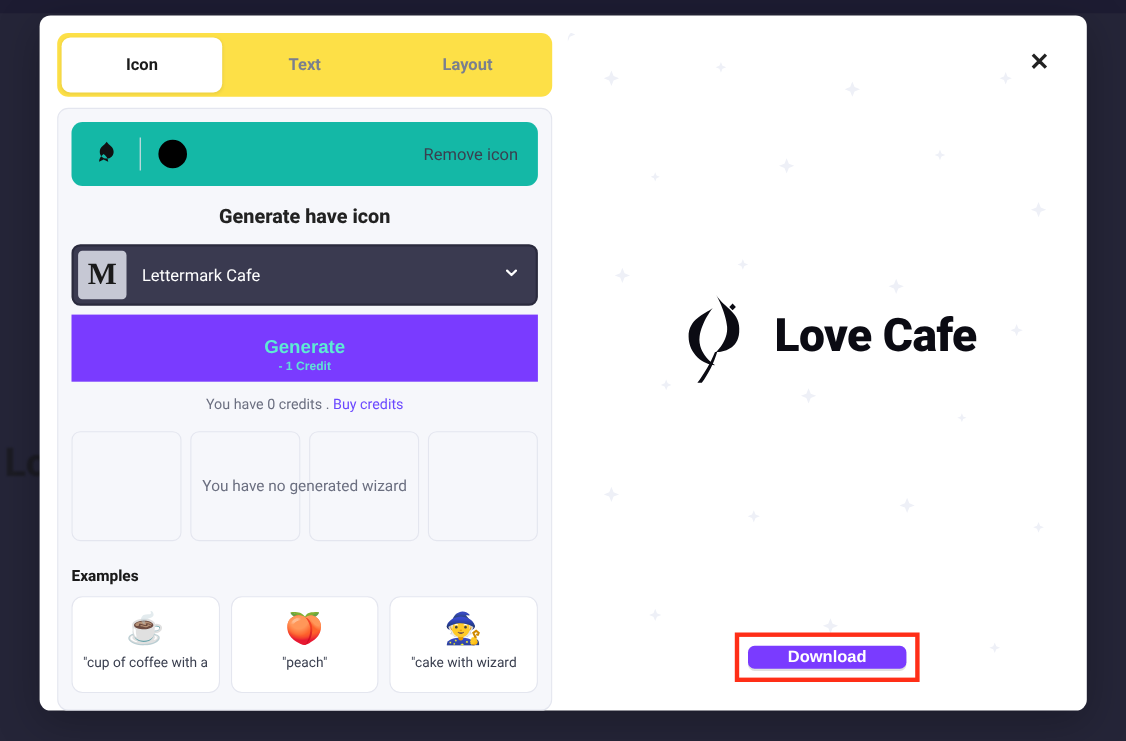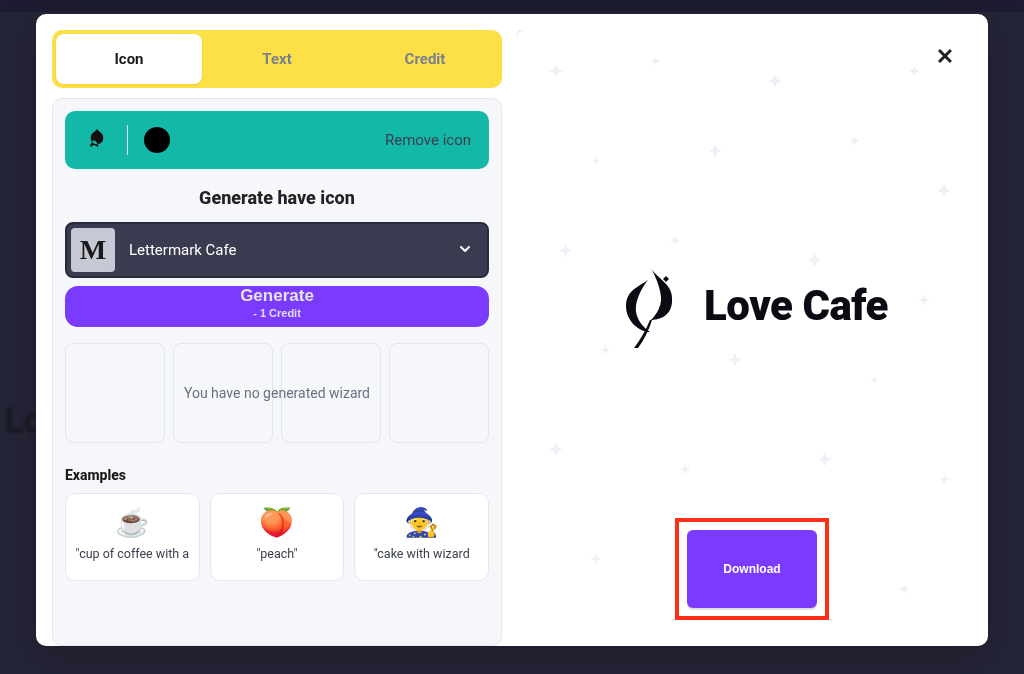--- a/index.html
+++ b/index.html
@@ -97,24 +97,24 @@
     font-size: 28px; font-weight: 900; color: #1a1a1a;
     font-family: "Times New Roman", serif;
   }
   .dropdown .dd-label { color: #fff; font-size: 15px; flex: 1; }
   .dropdown .chev { color: #fff; font-size: 14px; }
 
   .gen-btn {
     margin-top: 8px;
     width: 100%;
     background: #7a3bff;
-    color: #e5e5e5;
+    color: #5eead4;
     border: none;
-    border-radius: 13px;
-    padding: 0 0 8px;
+    border-radius: 0;
+    padding: 20px 0 8px;
     cursor: pointer;
     text-align: center;
   }
   .gen-btn .gmain { font-size: 17px; font-weight: 800; display: block; }
   .gen-btn .gsub { font-size: 11px; font-weight: 600; opacity: .95; display: block; margin-top: 1px; }
 
   .credits-line { text-align: center; font-size: 13px; color: #6b6f80; margin-top: 14px; }
   .credits-line a { color: #6b48ff; text-decoration: none; cursor: pointer; }
 
   .gen-grid {
@@ -165,22 +165,22 @@
     position: absolute;
     bottom: 26px;
     border: 4px solid #ff2e17;
     padding: 8px 8px;
   }
   .dl-btn {
     background: #7a3bff;
     color: #fff;
     border: none;
     border-radius: 6px;
-    font-size: 12px; font-weight: 800;
-    padding: 32px 36px;
+    font-size: 15px; font-weight: 800;
+    padding: 2px 36px;
     cursor: pointer;
     box-shadow: 0 2px 0 rgba(0,0,0,.12);
   }
 </style>
 </head>
 <body>
 
 <div class="backdrop-strip"></div>
 <div class="backdrop-text">Lo</div>
 <div class="dim"></div>
@@ -194,21 +194,21 @@
   <div class="left">
 
     <div class="tabs">
       <div class="tab active">
         <span>Icon</span>
       </div>
       <div class="tab">
         <span>Text</span>
       </div>
       <div class="tab">
-        <span>Credit</span>
+        <span>Layout</span>
       </div>
     </div>
 
     <div class="panel">
 
       <div class="icon-row">
         <span class="cur-icon">
           <svg viewBox="0 0 40 40">
               <path fill="#111" d="M20 4c3 5 9 6 9 13 0 5-4 9-9 9s-9-4-9-9c0-7 6-8 9-13zM16 20c-3 2-6 6-6 10 0 0 4-2 6-3 2 1 6 3 6 3 0-4-3-8-6-10z"></path>
             </svg>
@@ -230,20 +230,23 @@
               <polyline points="6 9 12 15 18 9"></polyline>
             </svg>
         </span>
       </div>
 
       <button class="gen-btn">
         <span class="gmain">Generate</span>
         <span class="gsub">- 1 Credit</span>
       </button>
 
+      <div class="credits-line">
+        <span>You have 0 credits . </span><a>Buy credits</a>
+      </div>
 
       <div class="gen-grid">
         <div class="slot"></div>
         <div class="slot"></div>
         <div class="slot"></div>
         <div class="slot"></div>
         <div class="gen-empty">You have no generated wizard</div>
       </div>
 
       <div class="examples-label">Examples</div>

